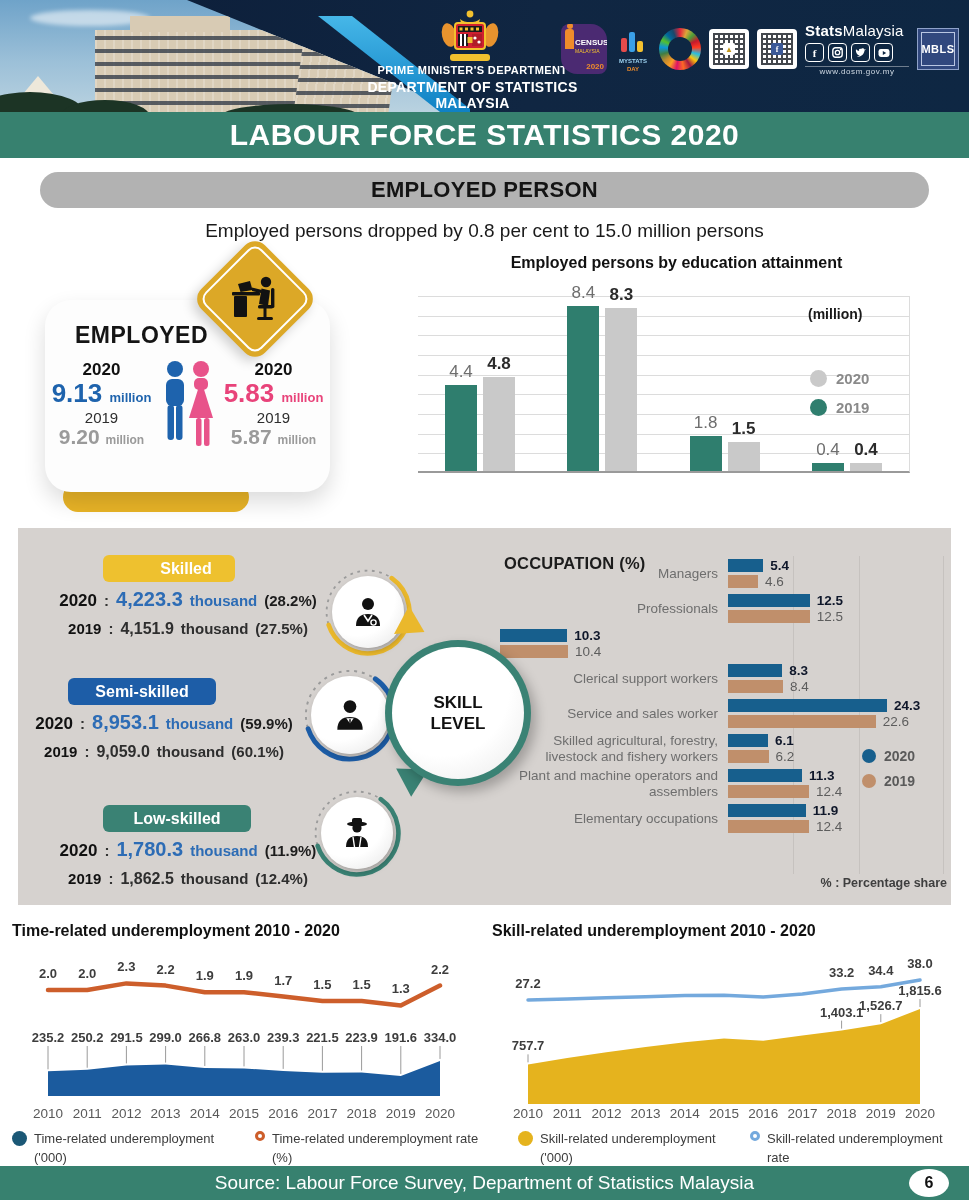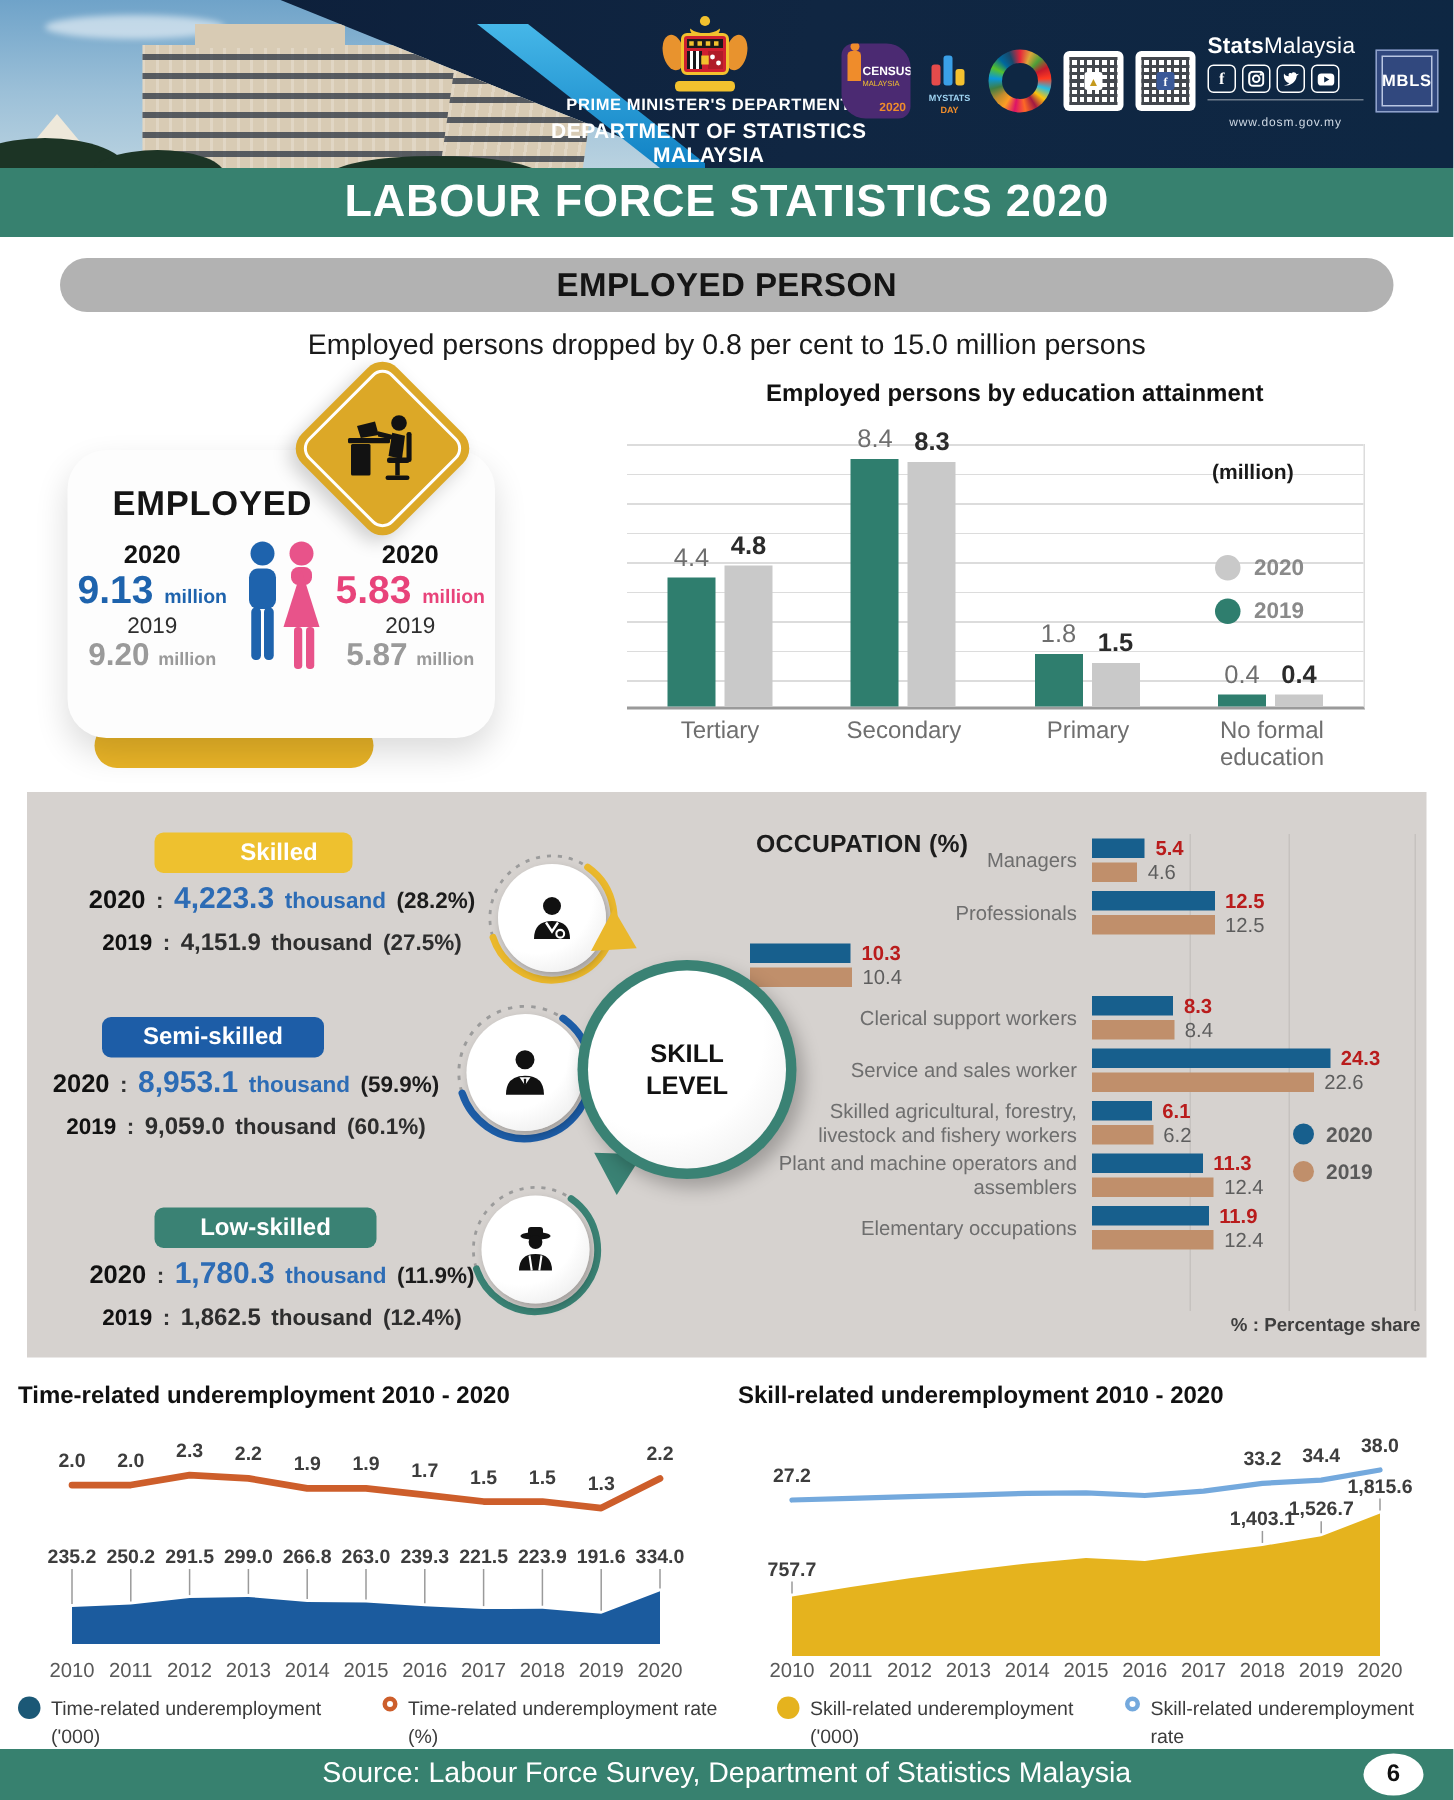--- a/index.html
+++ b/index.html
@@ -33,21 +33,21 @@
   .sdg{width:42px;height:42px;border-radius:50%;background:conic-gradient(#e5243b,#dda63a,#4c9f38,#c5192d,#ff3a21,#26bde2,#fcc30b,#a21942,#fd6925,#dd1367,#fd9d24,#bf8b2e,#3f7e44,#0a97d9,#56c02b,#00689d,#19486a,#e5243b);position:relative;}
   .sdg:after{content:"";position:absolute;inset:9px;border-radius:50%;background:#0e2743;}
   .qr{width:40px;height:40px;background:#fff;border-radius:4px;position:relative;padding:3px;}
   .qr .px{position:absolute;inset:4px;background-image:repeating-linear-gradient(0deg,#23282e 0 2px,transparent 2px 5px),repeating-linear-gradient(90deg,#23282e 0 2px,transparent 2px 5px);opacity:.85;}
   .qr .ctr{position:absolute;left:50%;top:50%;transform:translate(-50%,-50%);width:12px;height:12px;border-radius:2px;display:flex;align-items:center;justify-content:center;font-size:8px;font-weight:bold;}
   .brand{width:104px;color:#fff;}
   .brand .bt{font-size:15px;letter-spacing:.2px;}
   .brand .bt b{font-weight:bold;}
   .brand .socials{display:flex;gap:4px;margin-top:4px;}
   .soc{width:19px;height:19px;border:1.6px solid #fff;border-radius:4px;display:flex;align-items:center;justify-content:center;color:#fff;font-weight:bold;font-size:11px;font-family:"Liberation Serif",serif;}
-  .brand .web{margin-top:4px;font-size:8px;color:#cfd9e4;letter-spacing:.6px;border-top:1px solid rgba(255,255,255,.4);padding-top:10px;text-align:center;}
+  .brand .web{margin-top:4px;font-size:8px;color:#cfd9e4;letter-spacing:.6px;border-top:1px solid rgba(255,255,255,.4);padding-top:0;text-align:center;}
   .mbls{width:42px;height:42px;background:#31487e;border:1px solid #8fa2c9;display:flex;align-items:center;justify-content:center;color:#fff;font-weight:bold;font-size:11px;letter-spacing:.5px;box-shadow:inset 0 0 0 3px #31487e,inset 0 0 0 4px #b9c6e2;}
 
   
   .band{position:absolute;left:0;top:112px;width:969px;height:46px;background:#37816f;display:flex;align-items:center;justify-content:center;}
   .band .t{color:#fff;font-size:30px;font-weight:bold;letter-spacing:.5px;}
 
   
   .gbanner{position:absolute;left:40px;top:172px;width:889px;height:36px;background:#b2b2b2;border-radius:18px;display:flex;align-items:center;justify-content:center;}
   .gbanner .t{font-size:22px;font-weight:bold;color:#141414;letter-spacing:.3px;}
   .subtitle{position:absolute;left:0;top:220px;width:969px;text-align:center;font-size:19px;color:#1a1a1a;}
@@ -111,21 +111,21 @@
   
   .occ{position:absolute;left:482px;top:12px;width:451px;height:358px;z-index:1;}
   .occ .otitle{position:absolute;left:4px;top:14px;font-size:16.5px;font-weight:bold;color:#1c1c1c;letter-spacing:.2px;}
   .occ .rows{position:absolute;left:0;top:16px;width:100%;}
   .occ-row{display:flex;align-items:center;height:35px;}
   .occ-label{flex:0 0 228px;padding-right:10px;text-align:right;font-size:13.5px;color:#6e6e6e;line-height:1.12;}
   .occ-bars{display:flex;flex-direction:column;gap:2px;}
   .occ-line{display:flex;align-items:center;gap:7px;height:14px;}
   .occ-bar{height:13px;}
   .occ-val{font-size:13.5px;}
-  .ov2020{font-weight:bold;color:#b91c1c;}
+  .ov2020{font-weight:bold;color:#0f172a;}
   .ov2019{color:#5d5d5d;}
   .occ .grid{position:absolute;top:16px;height:318px;width:1px;background:#c6c2bf;}
   .occ .olegend{position:absolute;left:362px;top:208px;display:flex;flex-direction:column;gap:9px;}
   .occ-leg-item{display:flex;align-items:center;gap:8px;}
   .occ-leg-item .leg-dot{width:14px;height:14px;}
   .occ-leg-text{font-size:14px;font-weight:bold;color:#5a5a5a;}
   .occ .note{position:absolute;right:4px;top:336px;font-size:12.5px;font-weight:bold;color:#3f3f3f;}
 
   
   .bchart{position:absolute;width:464px;height:212px;}
@@ -332,27 +332,20 @@
       <div class="edu-group">
         <div class="bar-wrap">
           <div class="bar-label lab2019">0.4</div>
           <div class="edu-bar" style="height: 7.9px; background: rgb(47, 126, 110);"></div>
         </div>
         <div class="bar-wrap">
           <div class="bar-label lab2020">0.4</div>
           <div class="edu-bar" style="height: 7.9px; background: rgb(201, 201, 201);"></div>
         </div>
       </div>
-    </div>
-  <div class="catsrow">
-      <div class="edu-cat">Tertiary</div>
-      <div class="edu-cat">Secondary</div>
-      <div class="edu-cat">Primary</div>
-      <div class="edu-cat">No formal
-education</div>
     </div>
   <div class="munit">(million)</div>
   <div class="elegend">
       <div class="edu-leg-item">
         <span class="leg-dot" style="background: rgb(201, 201, 201);"></span>
         <span class="edu-leg-text">2020</span>
       </div>
       <div class="edu-leg-item">
         <span class="leg-dot" style="background: rgb(47, 126, 110);"></span>
         <span class="edu-leg-text">2019</span>

